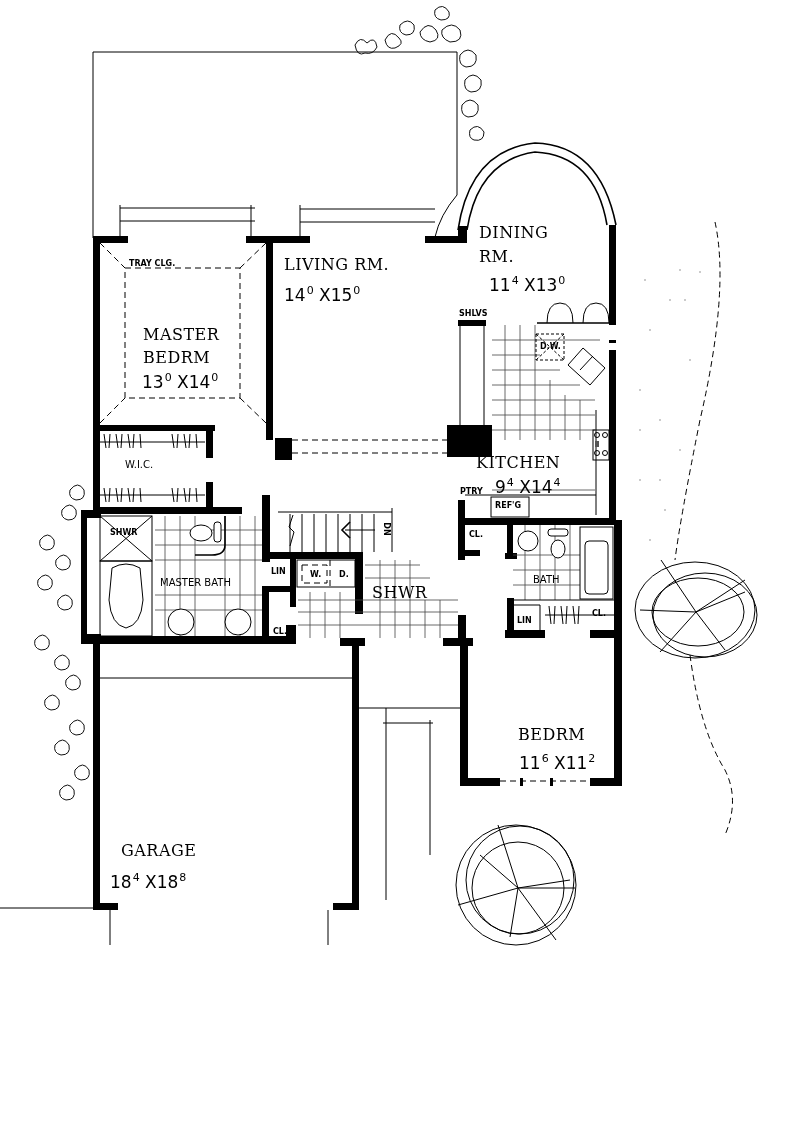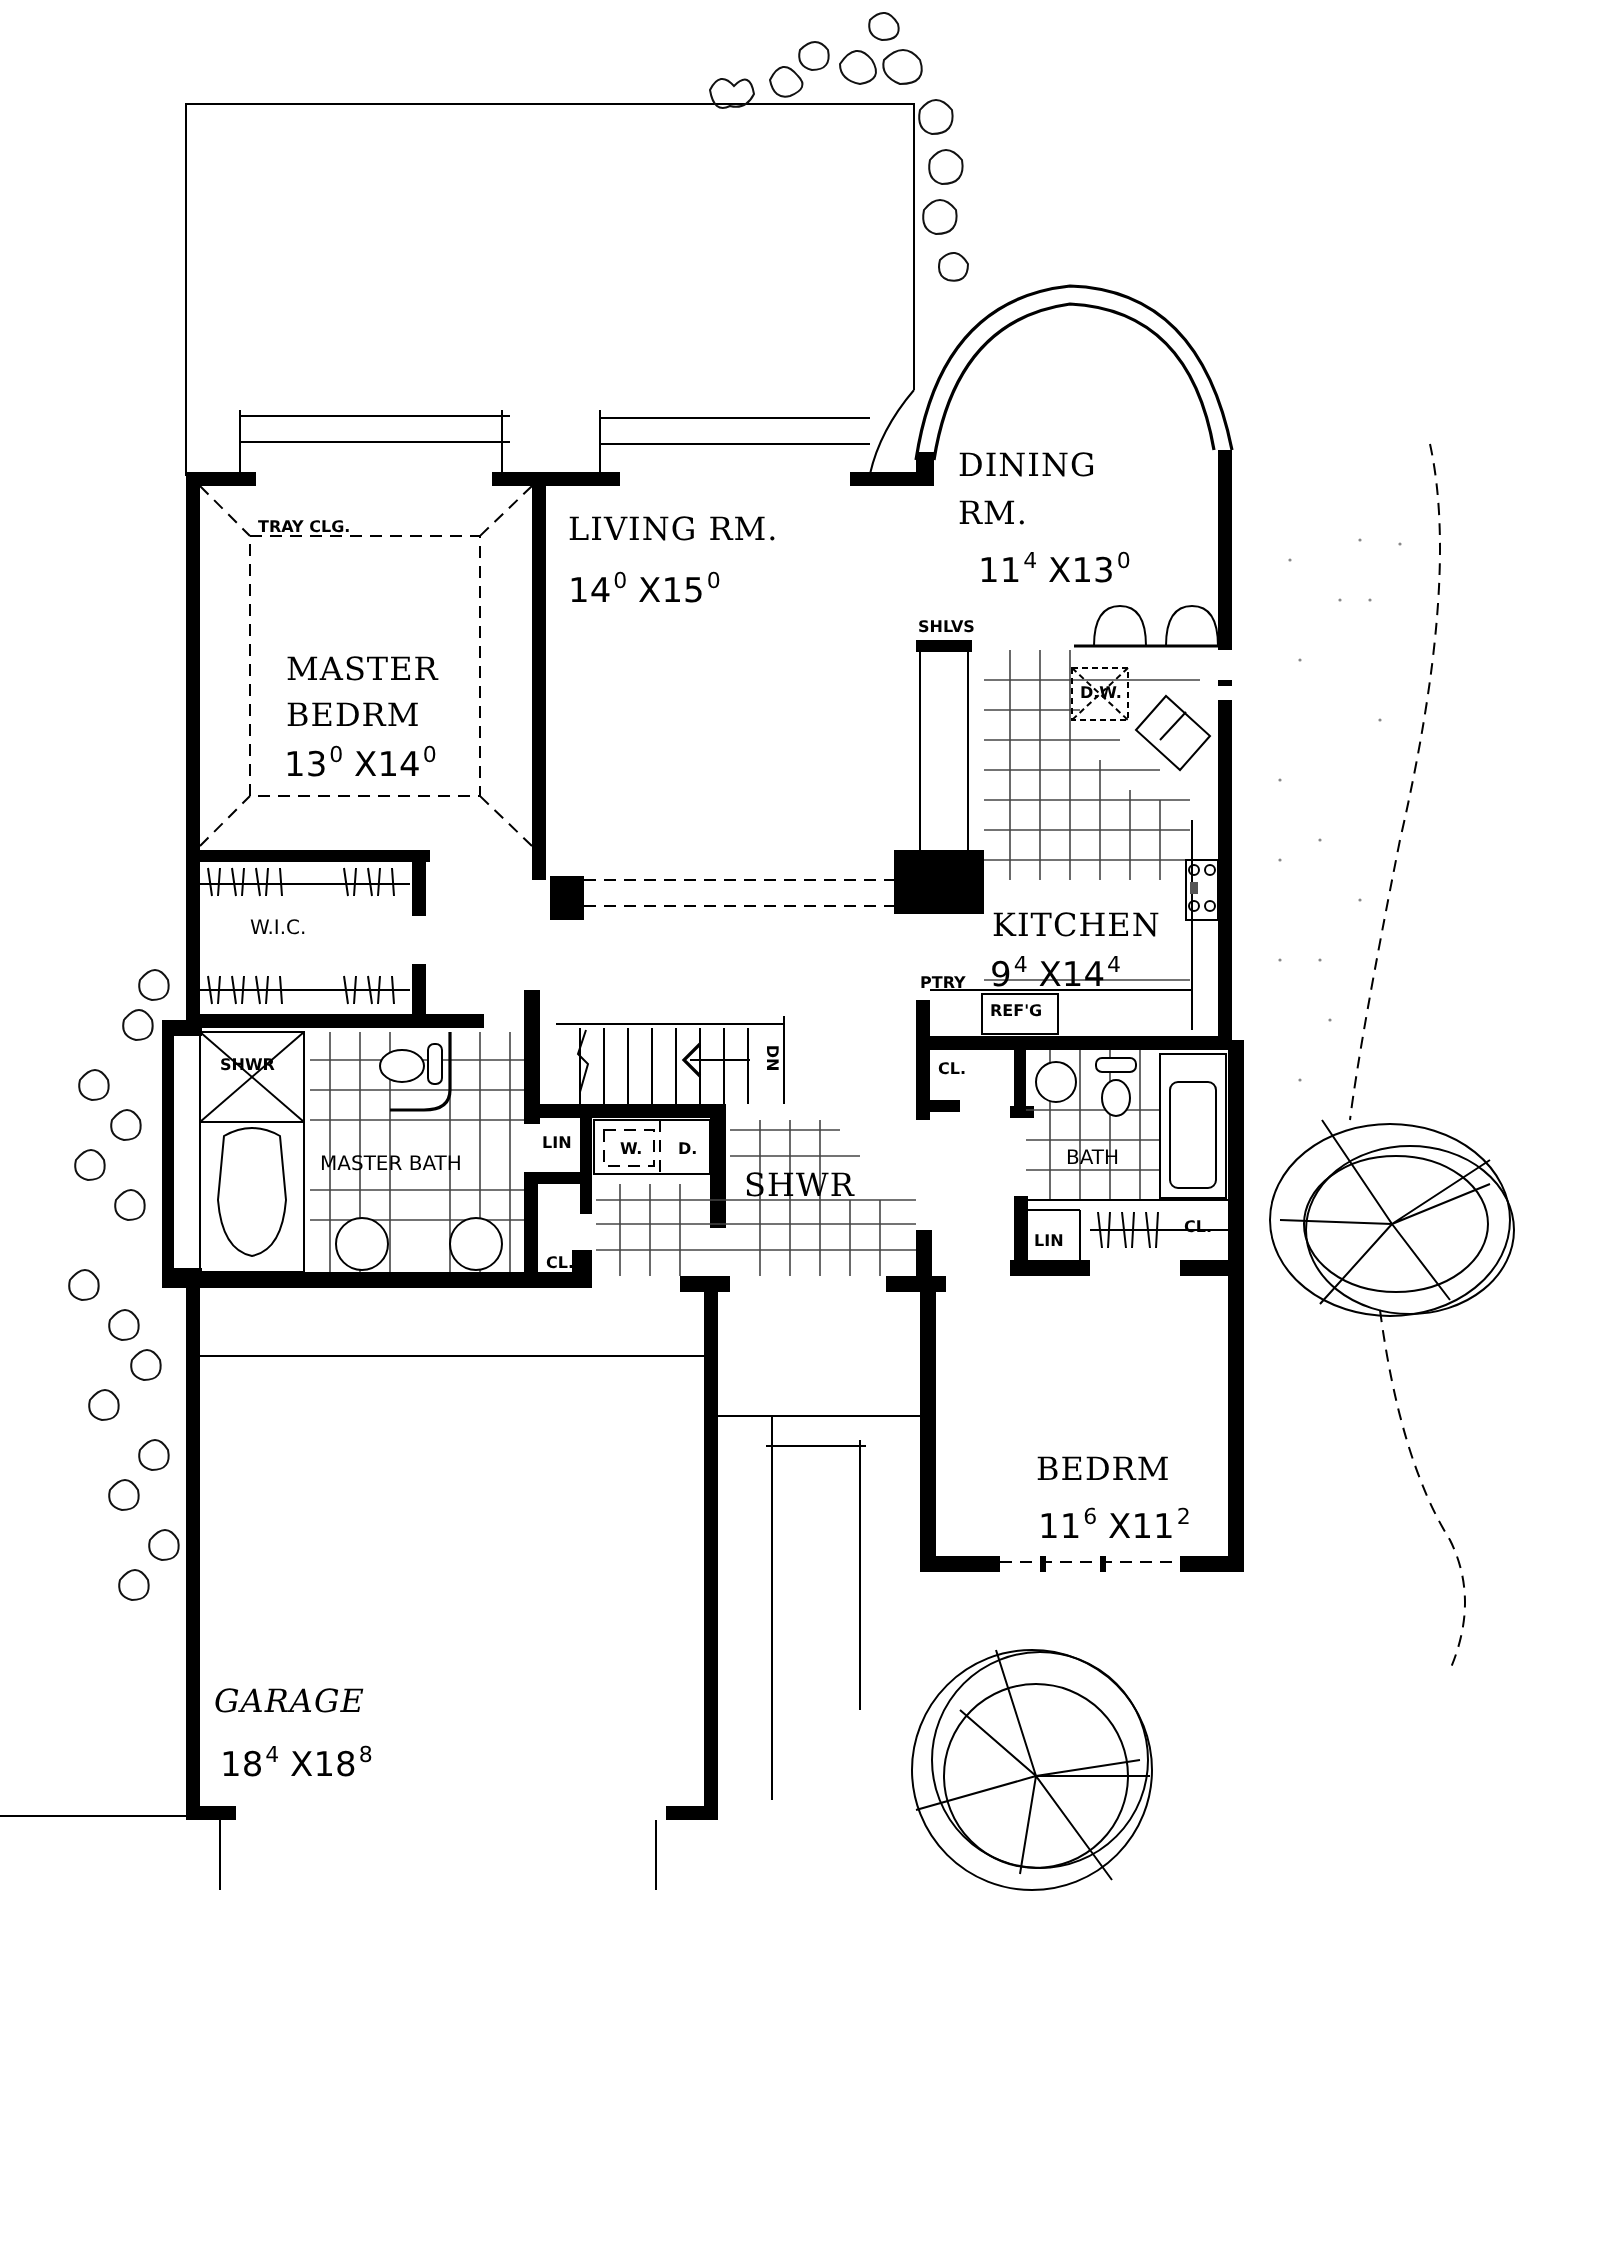--- a/index.html
+++ b/index.html
@@ -339,21 +339,21 @@
 
 <div class="lbl room" style="left:479px;top:225px;">DINING</div>
 <div class="lbl room" style="left:479px;top:249px;">RM.</div>
 <div class="lbl dim" style="left:477px;top:275px;margin-left:12px;">
   <span>11</span><sup>4</sup>
   <span>X</span><span>13</span><sup>0</sup>
 </div>
 <div class="lbl tiny" style="left:459px;top:310px;">SHLVS</div>
 <div class="lbl tiny" style="left:540px;top:343px;">D.W.</div>
 
-<div class="lbl room" style="left:476px;top:455px;margin-left:20px;">KITCHEN</div>
+<div class="lbl room" style="left:476px;top:455px;">KITCHEN</div>
 <div class="lbl tiny" style="left:460px;top:488px;">PTRY</div>
 <div class="lbl dim" style="left:495px;top:477px;">
   <span>9</span><sup>4</sup>
   <span>X</span><span>14</span><sup>4</sup>
 </div>
 <div class="lbl tiny" style="left:495px;top:502px;">REF'G</div>
 
 <div class="lbl small" style="left:125px;top:460px;font-weight:normal;text-align:center;">W.I.C.</div>
 <div class="lbl tiny" style="left:110px;top:529px;">SHWR</div>
 <div class="lbl small" style="left:160px;top:578px;font-weight:normal;text-align:right;">MASTER BATH</div>
@@ -369,17 +369,17 @@
 <div class="lbl small" style="left:533px;top:575px;font-weight:normal;">BATH</div>
 <div class="lbl tiny" style="left:517px;top:617px;">LIN</div>
 <div class="lbl tiny" style="left:592px;top:610px;">CL.</div>
 
 <div class="lbl room" style="left:518px;top:727px;">BEDRM</div>
 <div class="lbl dim" style="left:519px;top:753px;">
   <span>11</span><sup>6</sup>
   <span>X</span><span>11</span><sup>2</sup>
 </div>
 
-<div class="lbl room" style="left:107px;top:843px;font-style:italic;">GARAGE</div>
+<div class="lbl room" style="left:121px;top:843px;">GARAGE</div>
 <div class="lbl dim" style="left:110px;top:872px;">
   <span>18</span><sup>4</sup>
   <span>X</span><span>18</span><sup>8</sup>
 </div>
 
 </body></html>

